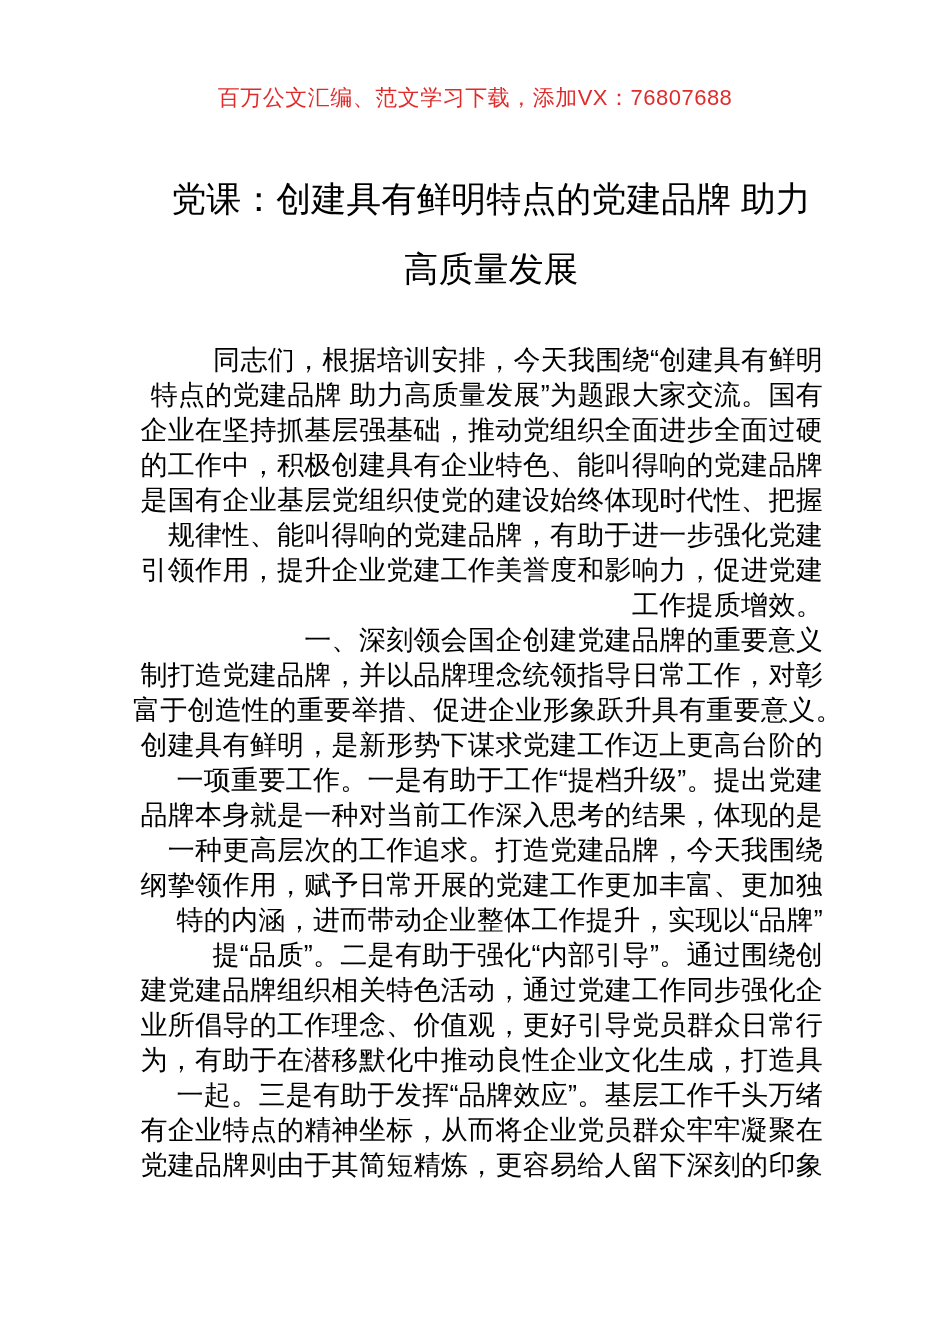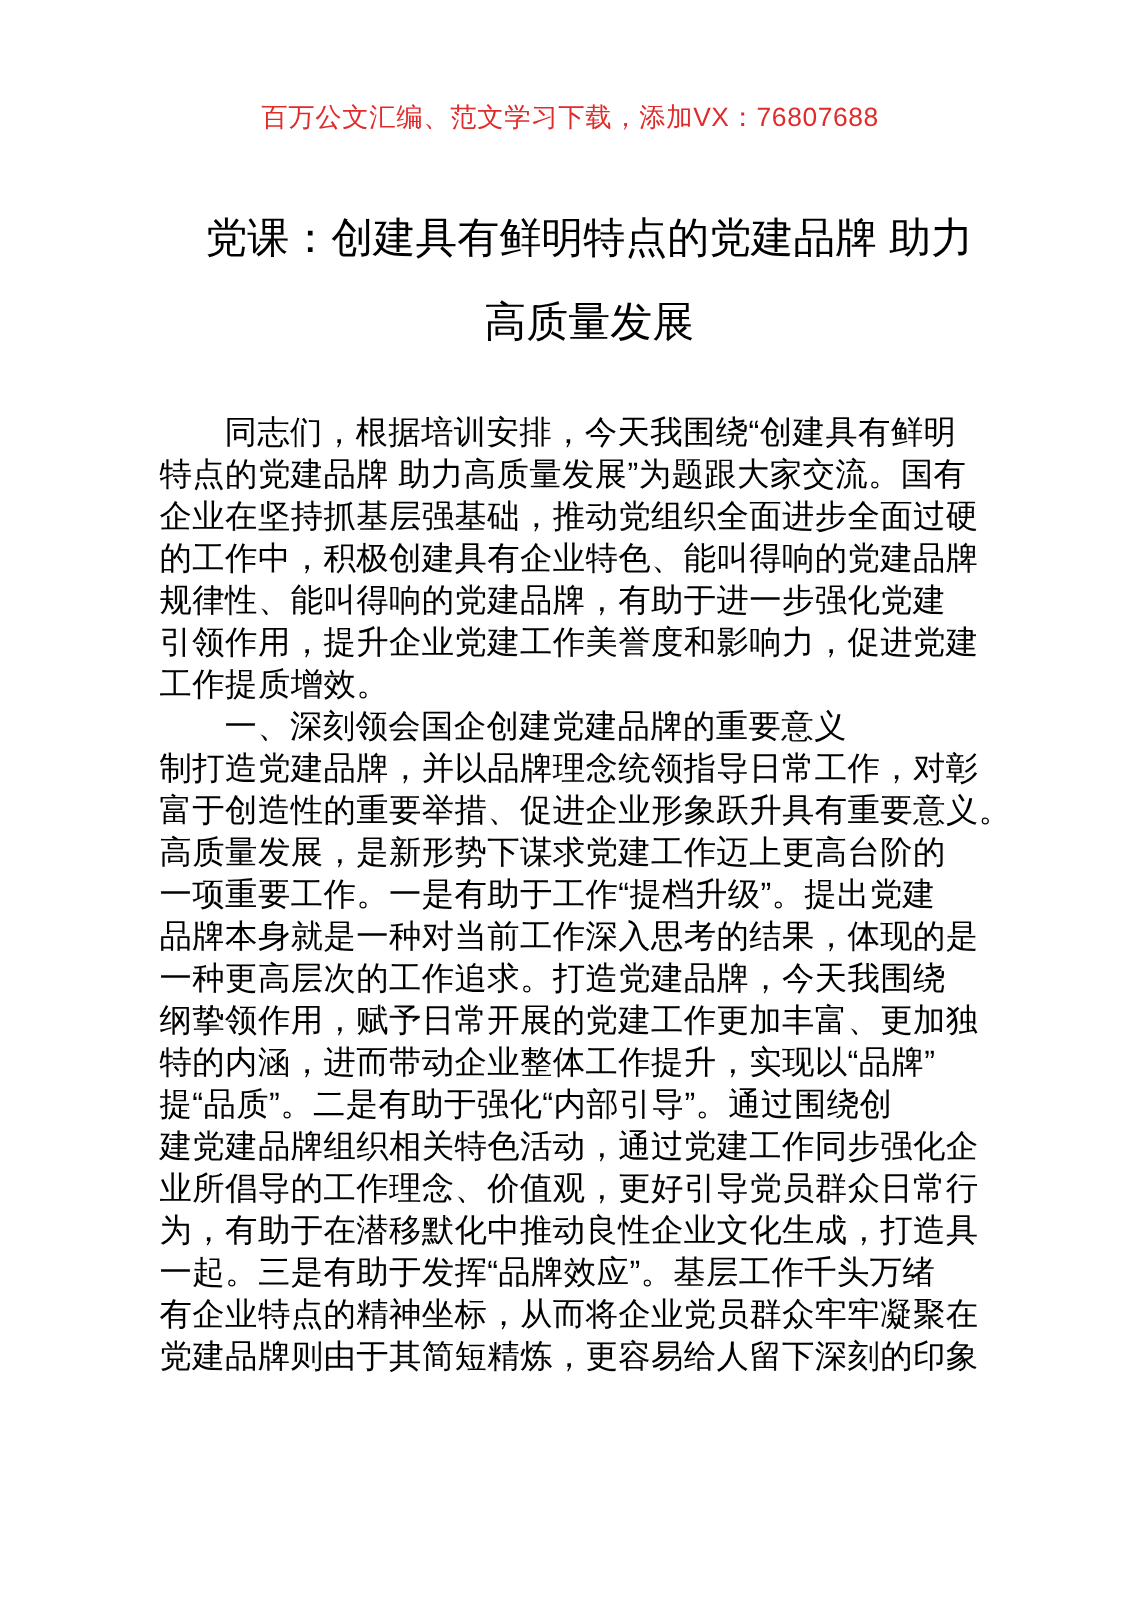--- a/index.html
+++ b/index.html
@@ -42,48 +42,49 @@
     left: 133px;
     width: 690px;
     font-size: 27px;
     line-height: 35px;
     letter-spacing: 0.3px;
     color: #000000;
   }
   .line {
     height: 35px;
     white-space: nowrap;
-    text-align: left;
+    text-align: right;
   }
   .line.indent { text-indent: 54px; }
 </style>
 </head>
 <body>
 
 <div class="page">
 
   <div class="notice">百万公文汇编、范文学习下载，添加VX：76807688</div>
 
   <div class="title">
     <div class="title-line">党课：创建具有鲜明特点的党建品牌 助力</div>
     <div class="title-line">高质量发展</div>
   </div>
 
   <div class="doc-body">
     <div class="line indent">同志们，根据培训安排，今天我围绕“创建具有鲜明</div>
     <div class="line">特点的党建品牌 助力高质量发展”为题跟大家交流。国有</div>
     <div class="line">企业在坚持抓基层强基础，推动党组织全面进步全面过硬</div>
     <div class="line">的工作中，积极创建具有企业特色、能叫得响的党建品牌</div>
+    <div class="line">是国有企业基层党组织使党的建设始终体现时代性、把握</div>
     <div class="line">规律性、能叫得响的党建品牌，有助于进一步强化党建</div>
     <div class="line">引领作用，提升企业党建工作美誉度和影响力，促进党建</div>
     <div class="line">工作提质增效。</div>
     <div class="line indent">一、深刻领会国企创建党建品牌的重要意义</div>
     <div class="line">制打造党建品牌，并以品牌理念统领指导日常工作，对彰</div>
     <div class="line">富于创造性的重要举措、促进企业形象跃升具有重要意义。</div>
-    <div class="line">高质量发展，是新形势下谋求党建工作迈上更高台阶的</div>
+    <div class="line">创建具有鲜明，是新形势下谋求党建工作迈上更高台阶的</div>
     <div class="line">一项重要工作。一是有助于工作“提档升级”。提出党建</div>
     <div class="line">品牌本身就是一种对当前工作深入思考的结果，体现的是</div>
     <div class="line">一种更高层次的工作追求。打造党建品牌，今天我围绕</div>
     <div class="line">纲挚领作用，赋予日常开展的党建工作更加丰富、更加独</div>
     <div class="line">特的内涵，进而带动企业整体工作提升，实现以“品牌”</div>
     <div class="line">提“品质”。二是有助于强化“内部引导”。通过围绕创</div>
     <div class="line">建党建品牌组织相关特色活动，通过党建工作同步强化企</div>
     <div class="line">业所倡导的工作理念、价值观，更好引导党员群众日常行</div>
     <div class="line">为，有助于在潜移默化中推动良性企业文化生成，打造具</div>
     <div class="line">一起。三是有助于发挥“品牌效应”。基层工作千头万绪</div>

